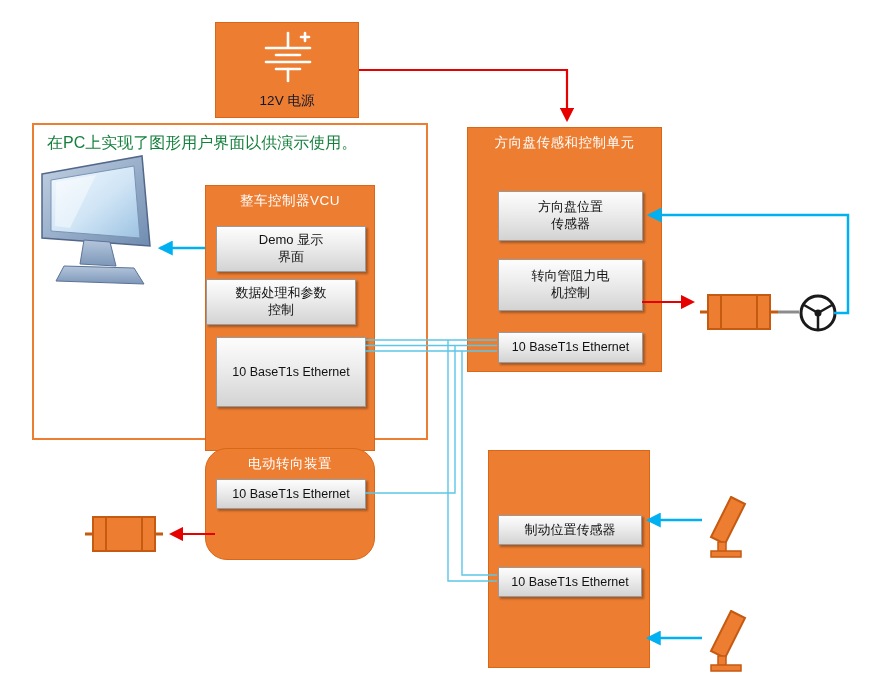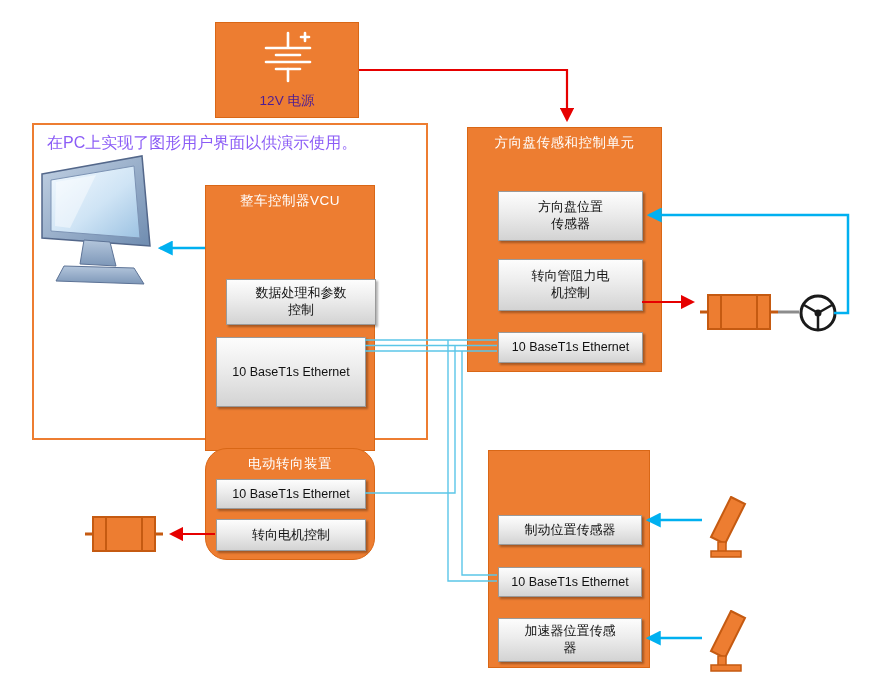--- a/index.html
+++ b/index.html
@@ -23,25 +23,25 @@
     display:flex;align-items:center;justify-content:center;
     text-align:center;font-size:13px;color:#111;line-height:1.3;
     white-space:pre-line;box-shadow:1.5px 1.5px 2px rgba(0,0,0,.3);
   }
   .note-box{
     position:absolute;box-sizing:border-box;background:#ffffff;
     border:2px solid #ED7D31;
   }
   .note-text{
     position:absolute;left:13px;top:8px;right:6px;
-    font-size:16px;color:#8b5cf6;white-space:pre-line;
+    font-size:16px;color:#15803d;white-space:pre-line;
   }
   .power-label{
     position:absolute;left:0;right:0;bottom:7px;
-    color:#4c1d95;font-size:13.5px;text-align:center;
+    color:#0f172a;font-size:13.5px;text-align:center;
   }
   #wires{position:absolute;left:0;top:0;z-index:6;pointer-events:none;}
   .icon-layer{z-index:4;}
 </style>
 </head>
 <body>
 
 <div id="canvas">
 
   <div class="box-orange" style="left:215px;top:22px;width:144px;height:96px;">
@@ -82,45 +82,44 @@
     </defs>
     <polygon points="6,22 106,4 114,94 6,86" fill="url(#frm)" stroke="#53678a" stroke-width="1.5"></polygon>
     <polygon points="15,28 98,14 104,86 15,79" fill="url(#scr)" stroke="#7c93b4" stroke-width="1"></polygon>
     <polygon points="20,30 60,23 34,76 19,74" fill="#ffffff" opacity="0.45"></polygon>
     <polygon points="48,88 74,90 80,114 44,112" fill="url(#bse)" stroke="#5d7396"></polygon>
     <polygon points="28,114 98,116 108,132 20,129" fill="url(#bse)" stroke="#5d7396"></polygon>
   </svg>
 
   <div class="box-orange" style="left:205px;top:185px;width:170px;height:266px;">
     <div class="box-title">整车控制器VCU</div>
-    <div class="inner" style="left:20px;top:93px;width:150px;height:46px;">数据处理和参数
+    <div class="inner" style="left:10px;top:40px;width:150px;height:46px;">Demo 显示
+界面</div>
+    <div class="inner" style="left:0;top:93px;width:150px;height:46px;">数据处理和参数
 控制</div>
     <div class="inner" style="left:10px;top:151px;width:150px;height:70px;font-size:12.5px;">10 BaseT1s Ethernet</div>
   </div>
 
   <div class="box-orange" style="left:467px;top:127px;width:195px;height:245px;">
     <div class="box-title">方向盘传感和控制单元</div>
     <div class="inner" style="left:30px;top:63px;width:145px;height:50px;">方向盘位置
 传感器</div>
     <div class="inner" style="left:30px;top:131px;width:145px;height:52px;text-align:center;">转向管阻力电
 机控制</div>
     <div class="inner" style="left:30px;top:204px;width:145px;height:31px;font-size:12.5px;">10 BaseT1s Ethernet</div>
   </div>
 
   <div class="box-orange" style="left:205px;top:448px;width:170px;height:112px;border-radius:22px;">
     <div class="box-title">电动转向装置</div>
     <div class="inner" style="left:10px;top:30px;width:150px;height:30px;font-size:12.5px;">10 BaseT1s Ethernet</div>
-    <div class="inner" style="left:10px;top:70px;width:150px;height:32px;">转向电机控制</div>
   </div>
 
   <div class="box-orange" style="left:488px;top:450px;width:162px;height:218px;">
     <div class="inner" style="left:9px;top:55px;width:144px;height:30px;margin-top:9px;">制动位置传感器</div>
     <div class="inner" style="left:9px;top:116px;width:144px;height:30px;font-size:12.5px;">10 BaseT1s Ethernet</div>
-    <div class="inner" style="left:9px;top:167px;width:144px;height:44px;">加速器位置传感
-器</div>
   </div>
 
   <svg class="abs icon-layer" style="left:700px;top:291px;" width="78" height="42" viewBox="0 0 78 42">
     <line x1="0" y1="21" x2="78" y2="21" stroke="#C55A11" stroke-width="3"></line>
     <rect x="8" y="4" width="62" height="34" fill="#ED7D31" stroke="#C55A11" stroke-width="2"></rect>
     <line x1="21" y1="4" x2="21" y2="38" stroke="#C55A11" stroke-width="2"></line>
     <line x1="57" y1="4" x2="57" y2="38" stroke="#C55A11" stroke-width="2"></line>
   </svg>
 
   <svg class="abs icon-layer" style="left:797px;top:292px;" width="42" height="42" viewBox="0 0 42 42">

